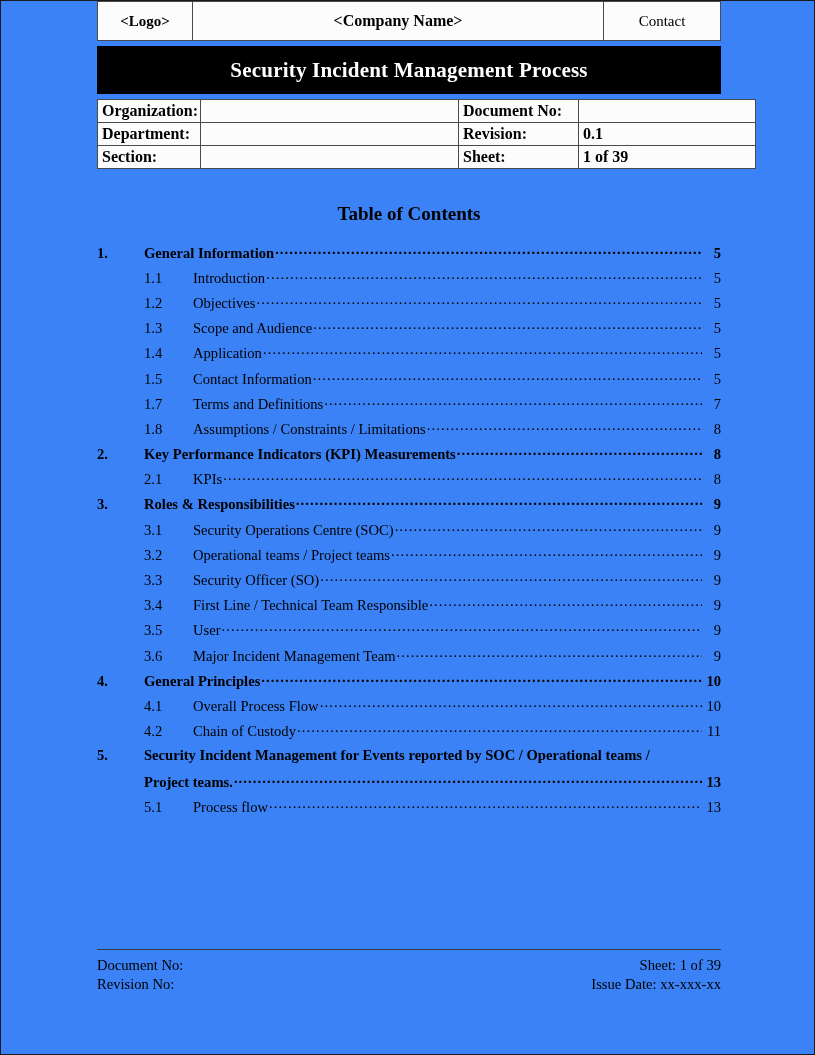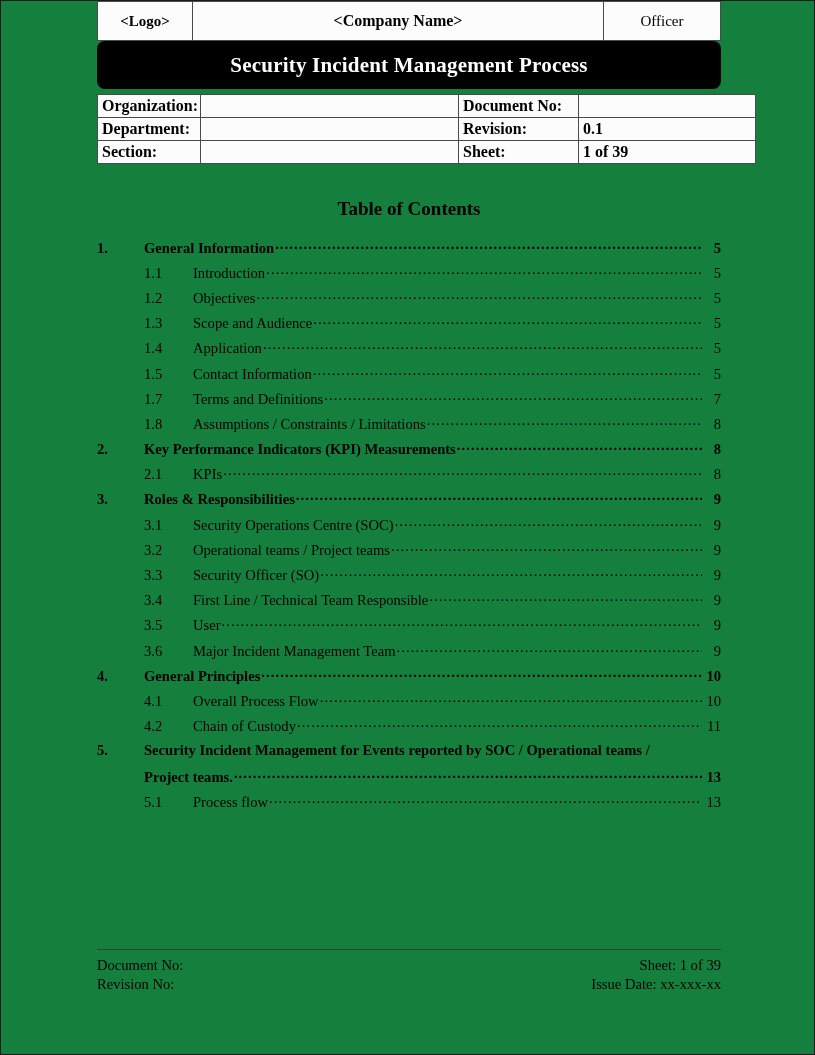--- a/index.html
+++ b/index.html
@@ -4,21 +4,21 @@
 <style>
   html, body {
     margin: 0;
     padding: 0;
     background: #ffffff;
   }
   .page {
     position: relative;
     width: 815px;
     height: 1055px;
-    background: #15803d;
+    background: #3b82f6;
     border: 1px solid #1a1a1a;
     box-sizing: border-box;
     overflow: hidden;
     font-family: "Liberation Serif", "DejaVu Serif", serif;
     color: #000000;
   }
   .content {
     position: absolute;
     left: 96px;
     top: 0;
@@ -60,22 +60,22 @@
   .title-bar {
     width: 624px;
     height: 48px;
     background: #000000;
     color: #ffffff;
     display: flex;
     align-items: center;
     justify-content: center;
     font-weight: bold;
     font-size: 21px;
+    margin-top: 5px;
     letter-spacing: .2px;
-    border-radius: 8px;
   }
 
   
   table.info {
     border-collapse: collapse;
     width: 624px;
     table-layout: fixed;
     margin-top: 5px;
   }
   table.info td {
@@ -184,21 +184,21 @@
 
 <div class="page">
 
   <div class="content">
 
     <table class="hdr">
       <tbody>
           <tr class="hdr-row1">
         <td class="cell-logo">&lt;Logo&gt;</td>
         <td class="cell-company">&lt;Company Name&gt;</td>
-        <td class="cell-normal">Officer</td>
+        <td class="cell-normal">Contact</td>
       </tr>
     </tbody>
       </table>
 
     <div class="title-bar">
       <span>Security Incident Management Process</span>
     </div>
 
     <table class="info">
       <tbody>

